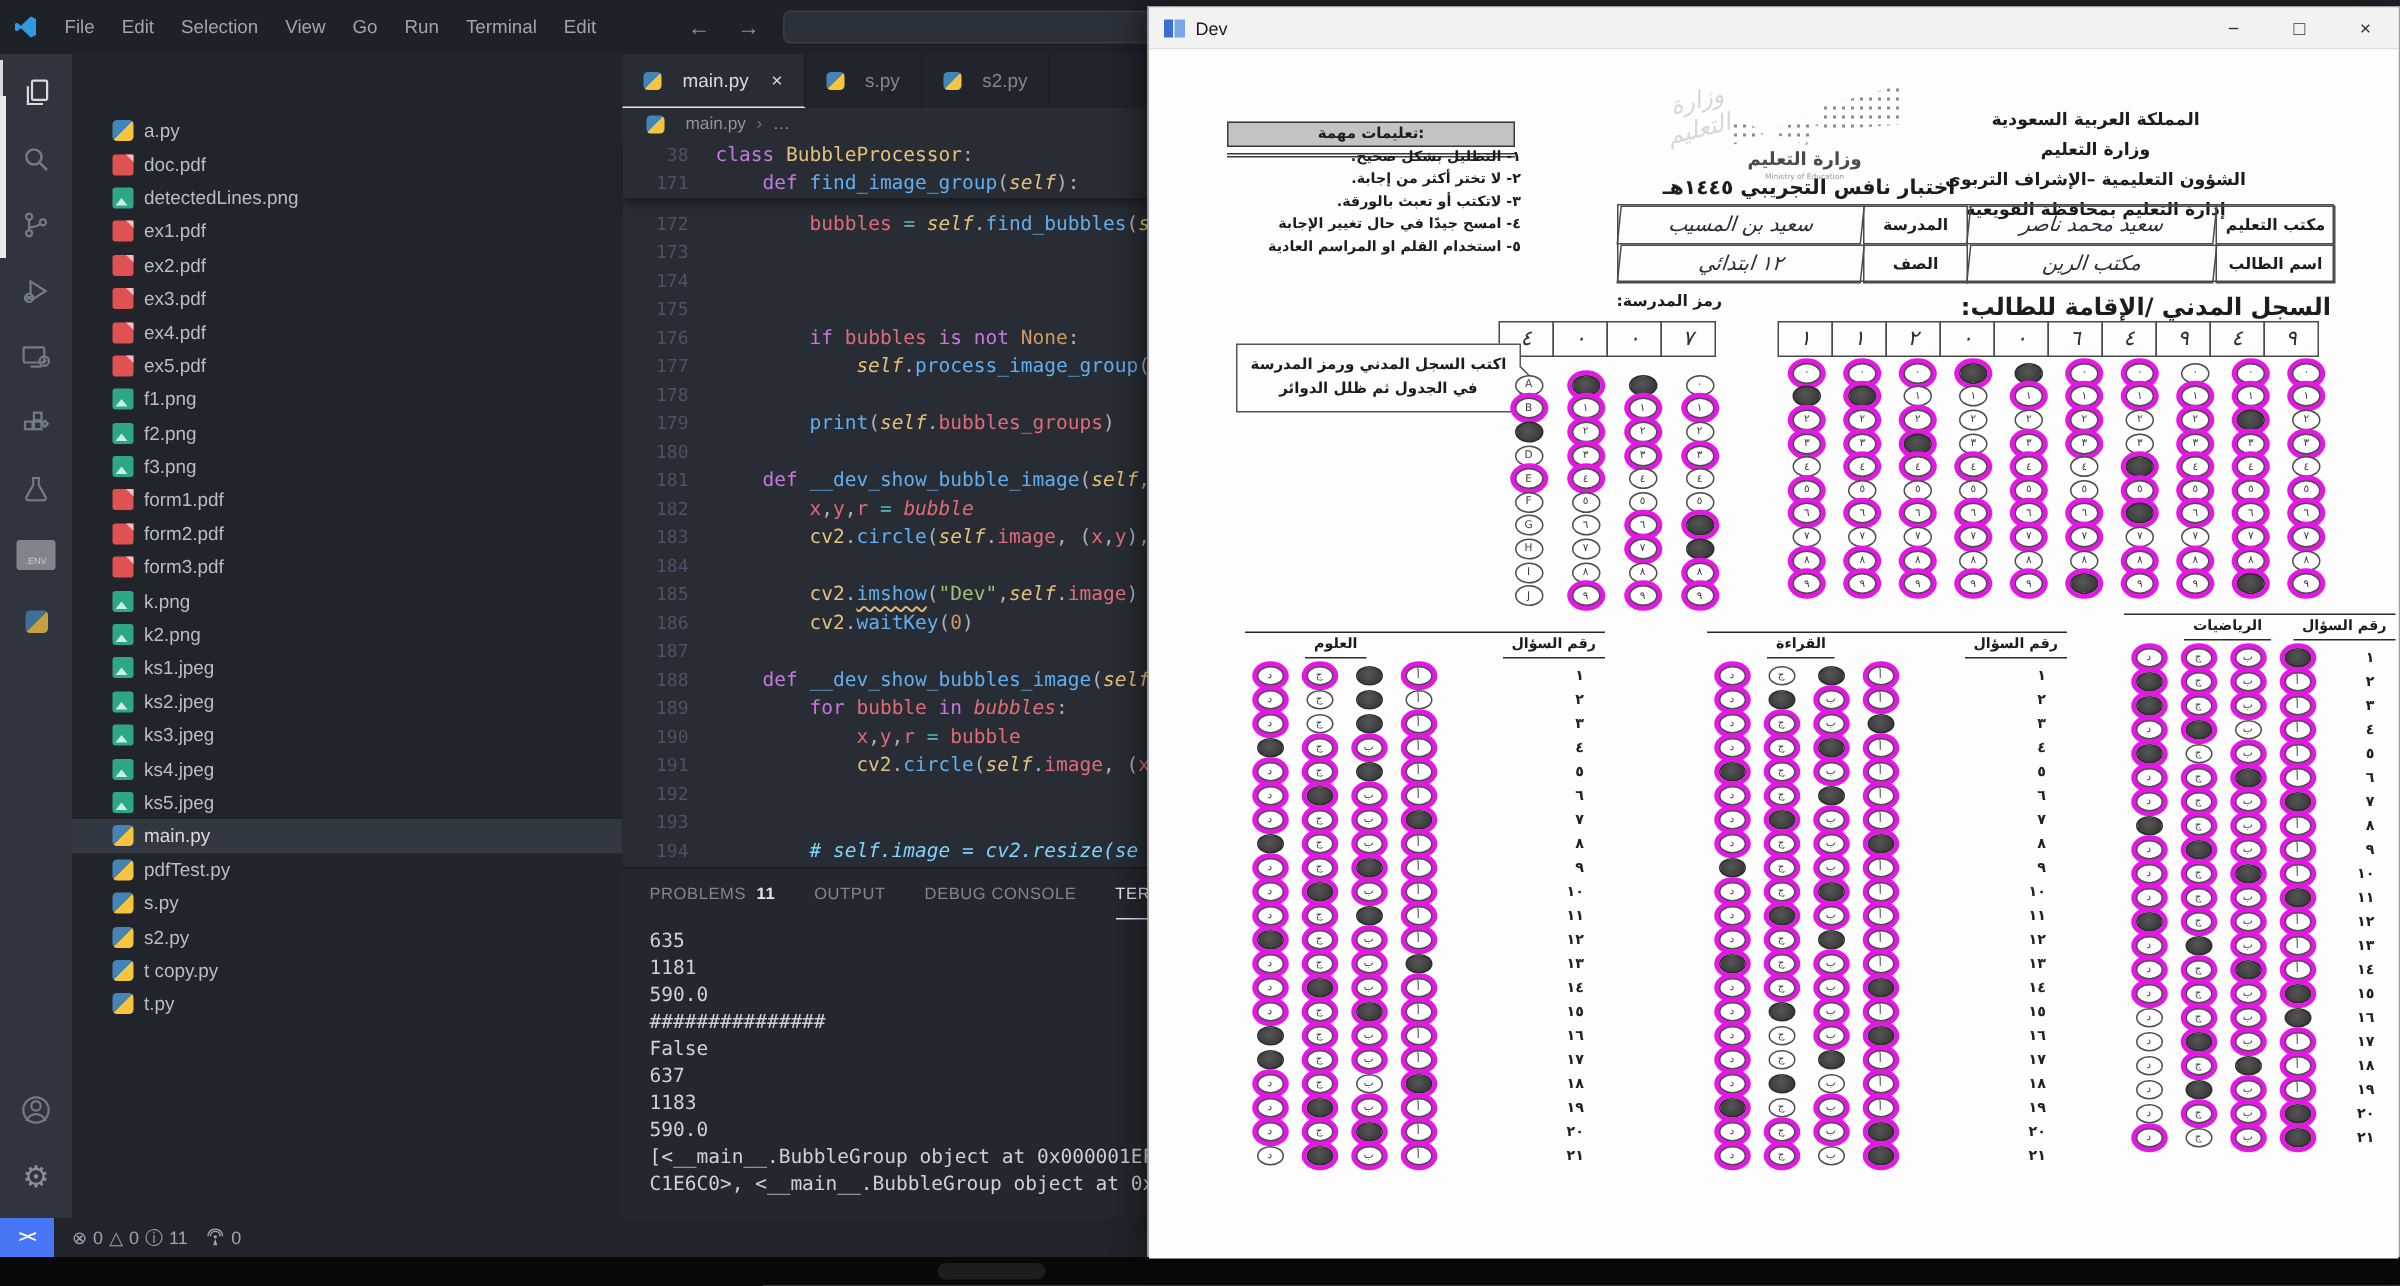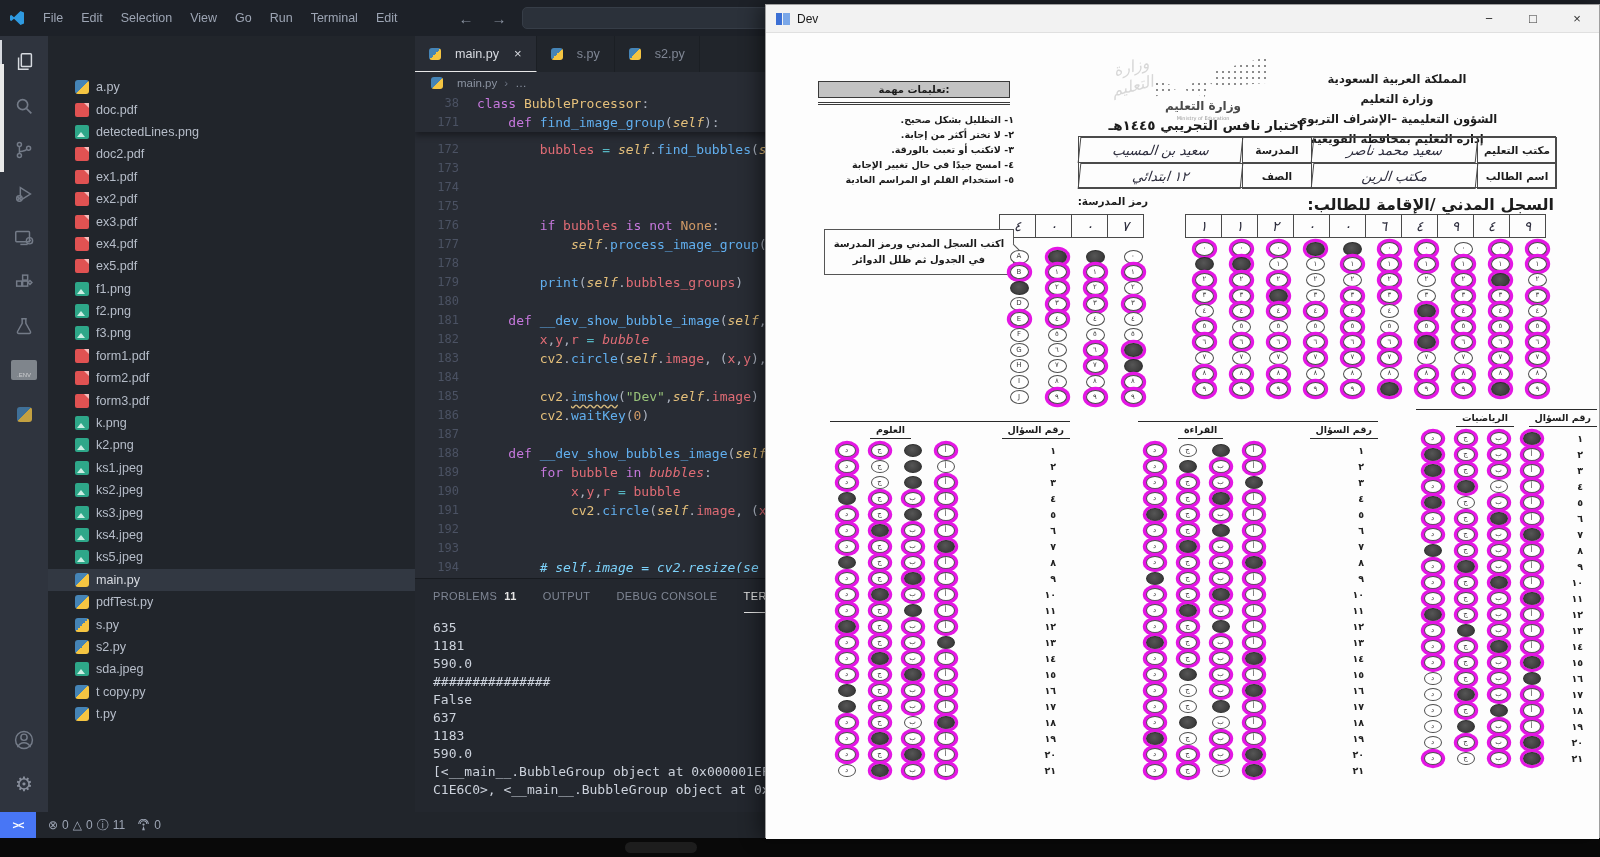--- a/index.html
+++ b/index.html
@@ -91,21 +91,21 @@
   .dev-ctl { width:44px; height:28px; display:flex; align-items:center; justify-content:center; color:#333; font-size:13px; }
   .dev-content { position:relative; width:100%; height:806px; background:#fdfdfd; overflow:hidden;
                  font-family:"DejaVu Sans", sans-serif; color:#1c1c1c; }
 
   
   .abs { position:absolute; }
   .rtl { direction:rtl; }
   .instr-title { left:52px; top:48px; width:192px; height:17px; background:#c3c3c3; border:1px solid #3a3a3a;
                  font-size:10px; font-weight:bold; display:flex; align-items:center; justify-content:center; }
   .instr-dbl { left:52px; top:69px; width:192px; border-top:1px solid #3a3a3a; border-bottom:1px solid #3a3a3a; height:3px; }
-  .instr-list { left:12px; top:79px; width:236px; font-size:9.5px; font-weight:bold; line-height:15px; }
+  .instr-list { left:12px; top:64px; width:236px; font-size:9.5px; font-weight:bold; line-height:15px; }
   .hdr-lines { left:470px; top:36px; width:322px; text-align:center; font-weight:bold; font-size:11.5px; line-height:20px; }
   .logo-dots { left:388px; top:24px; width:112px; height:40px; opacity:.75;
                background:radial-gradient(#666 1px, transparent 1.3px); background-size:6px 6px;
                clip-path:polygon(0 55%, 45% 100%, 55% 35%, 100% 0, 100% 65%, 55% 75%, 45% 55%, 0 100%); }
   .logo-text { left:372px; top:66px; width:130px; text-align:center; font-weight:bold; font-size:12px; color:#4a4a4a; }
   .logo-sub { left:372px; top:82px; width:130px; text-align:center; font-size:5px; color:#9a9a9a; }
   .faintmark { left:316px; top:28px; width:70px; font-size:16px; color:#b9b9b9; opacity:.55; transform:rotate(-14deg); font-style:italic; }
   .exam-title { left:322px; top:84px; width:236px; text-align:center; font-weight:bold; font-size:13.5px; }
   .info-table { left:312px; top:103px; width:478px; height:52px; display:grid;
                 grid-template-columns:163px 70px 165px 80px; grid-auto-rows:26px;
@@ -238,24 +238,20 @@
             <div class="file-row">
               <span class="ficon pdf"></span>
               <span>doc.pdf</span>
             </div>
             <div class="file-row">
               <span class="ficon img"></span>
               <span>detectedLines.png</span>
             </div>
             <div class="file-row">
               <span class="ficon pdf"></span>
-              <span>doc2.pdf</span>
-            </div>
-            <div class="file-row">
-              <span class="ficon pdf"></span>
               <span>ex1.pdf</span>
             </div>
             <div class="file-row">
               <span class="ficon pdf"></span>
               <span>ex2.pdf</span>
             </div>
             <div class="file-row">
               <span class="ficon pdf"></span>
               <span>ex3.pdf</span>
             </div>
@@ -327,24 +323,20 @@
               <span class="ficon py"></span>
               <span>pdfTest.py</span>
             </div>
             <div class="file-row">
               <span class="ficon py"></span>
               <span>s.py</span>
             </div>
             <div class="file-row">
               <span class="ficon py"></span>
               <span>s2.py</span>
-            </div>
-            <div class="file-row">
-              <span class="ficon img"></span>
-              <span>sda.jpeg</span>
             </div>
             <div class="file-row">
               <span class="ficon py"></span>
               <span>t copy.py</span>
             </div>
             <div class="file-row">
               <span class="ficon py"></span>
               <span>t.py</span>
             </div>
           </div>

